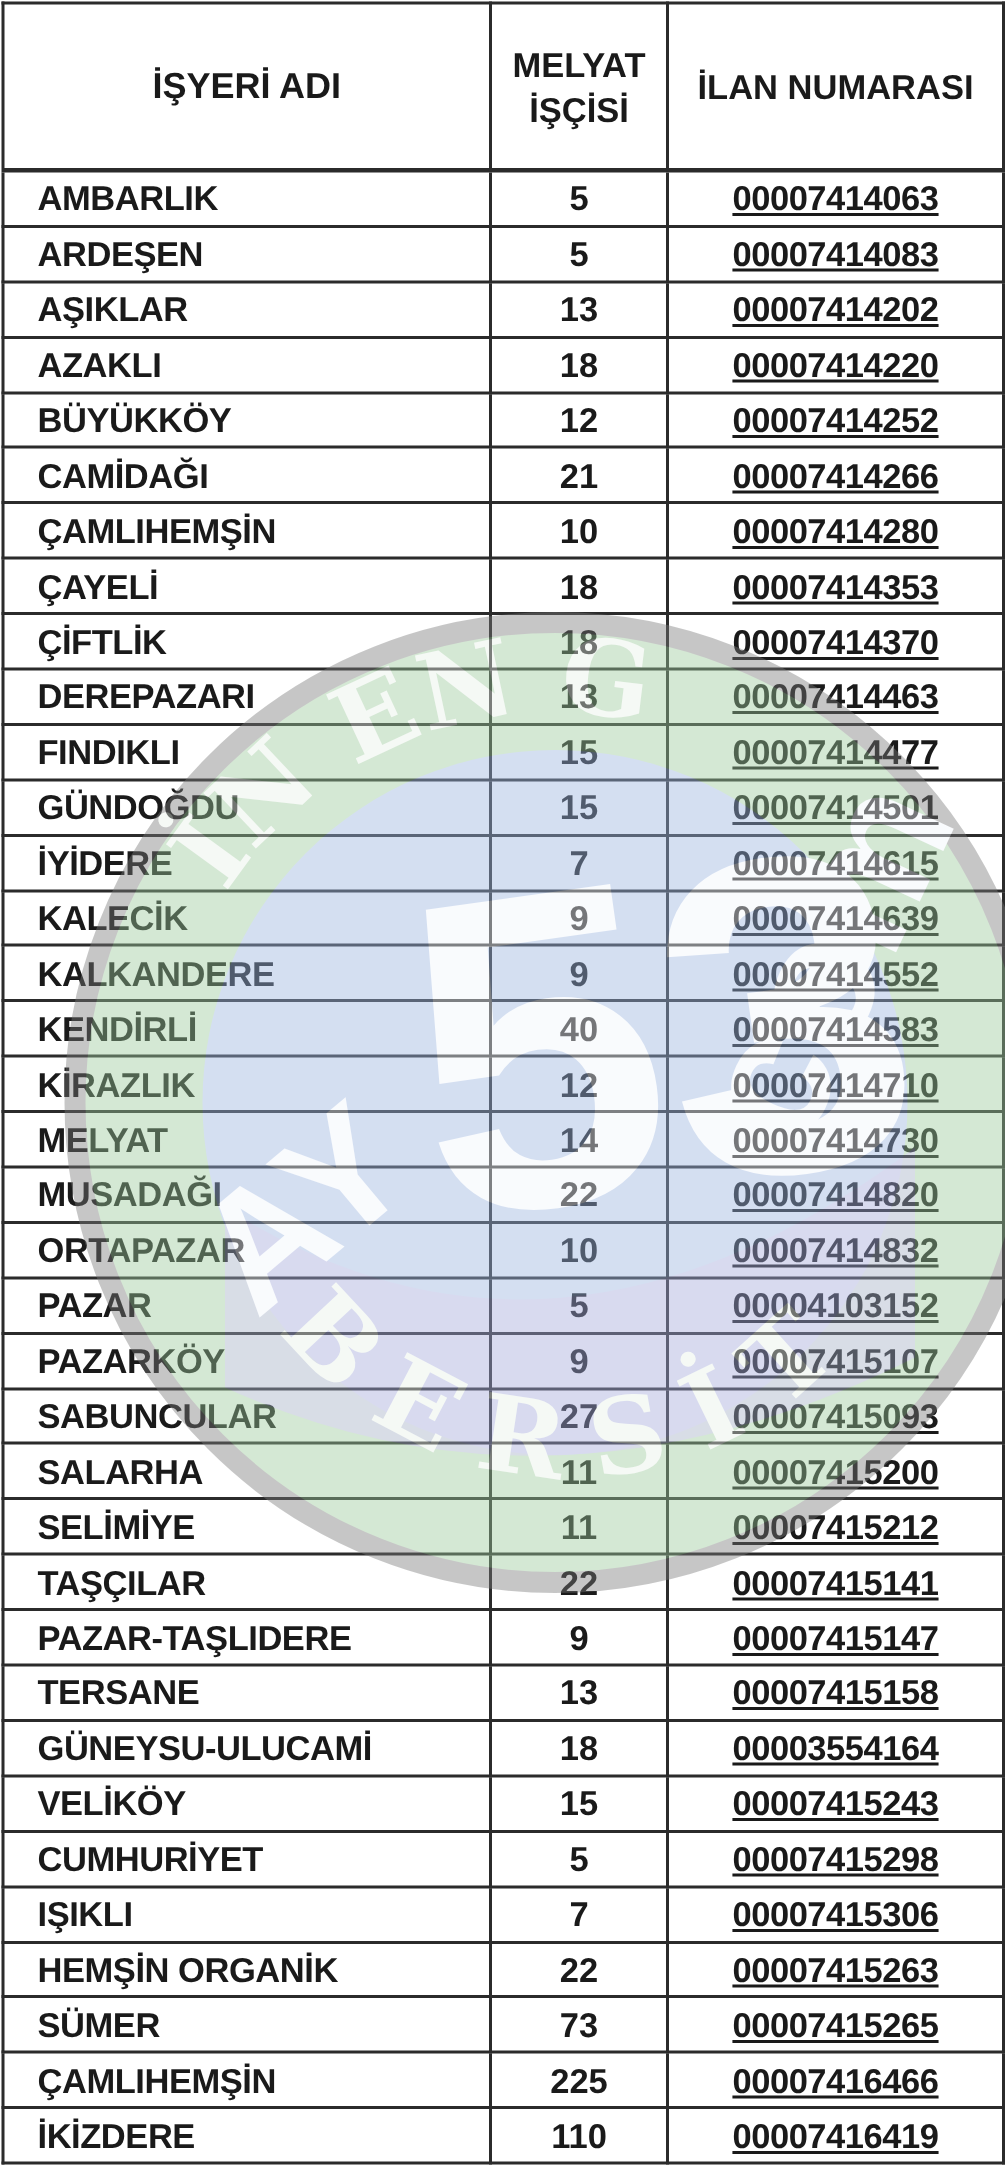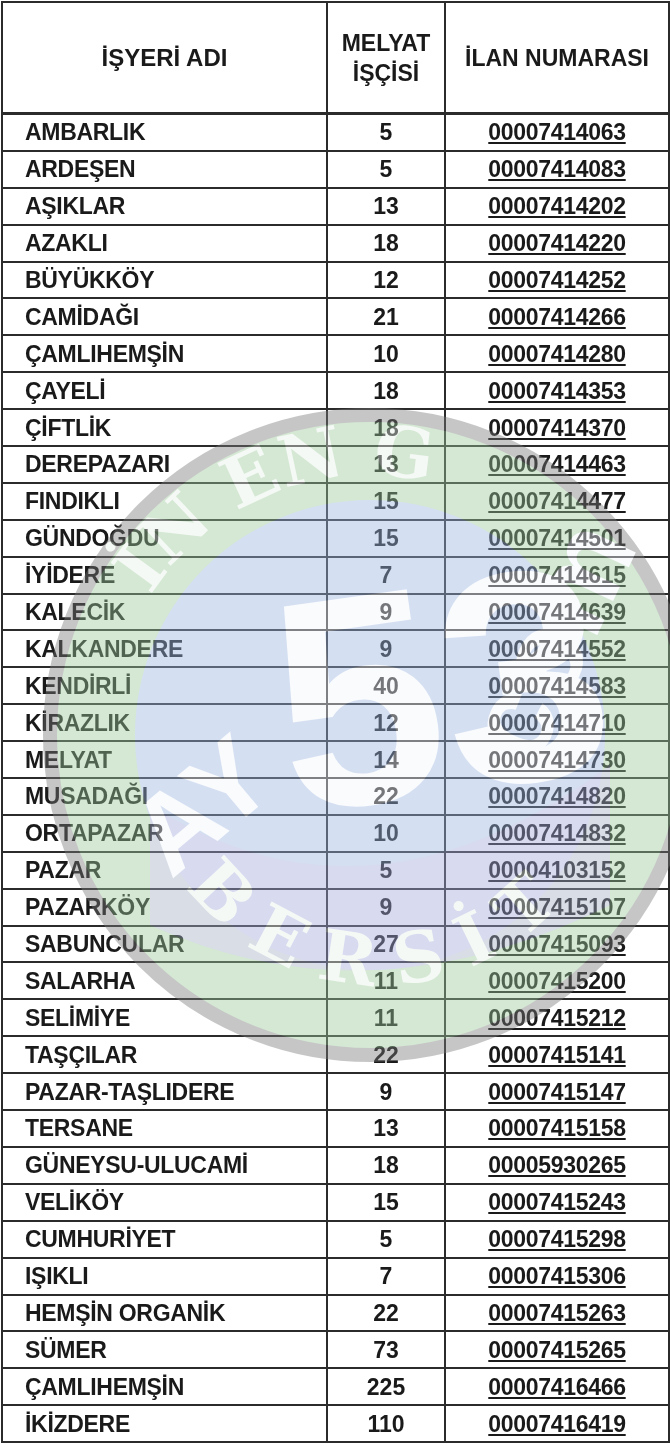--- a/index.html
+++ b/index.html
@@ -198,21 +198,21 @@
     <td class="code">00007415147</td>
   </tr>
         <tr>
     <td class="name">TERSANE</td>
     <td class="num">13</td>
     <td class="code">00007415158</td>
   </tr>
         <tr>
     <td class="name">GÜNEYSU-ULUCAMİ</td>
     <td class="num">18</td>
-    <td class="code">00005930265</td>
+    <td class="code">00003554164</td>
   </tr>
         <tr>
     <td class="name">VELİKÖY</td>
     <td class="num">15</td>
     <td class="code">00007415243</td>
   </tr>
         <tr>
     <td class="name">CUMHURİYET</td>
     <td class="num">5</td>
     <td class="code">00007415298</td>

